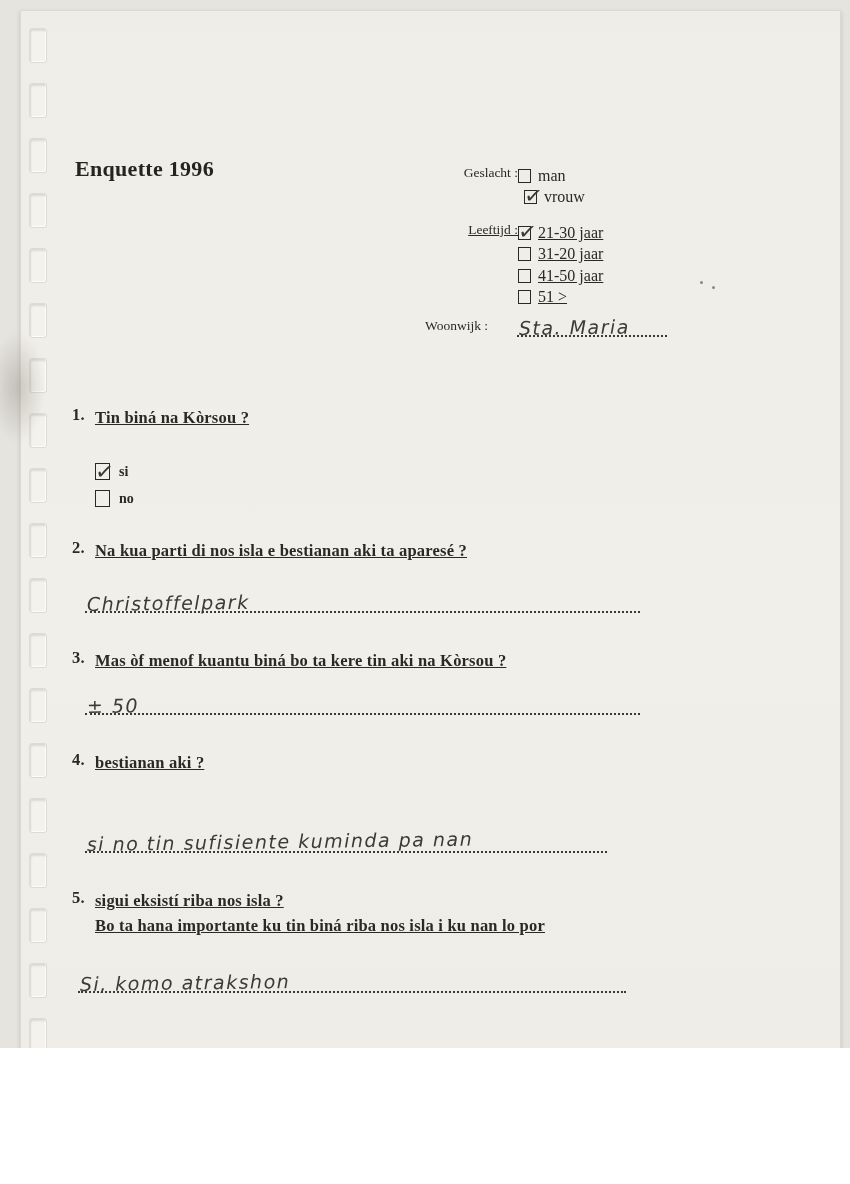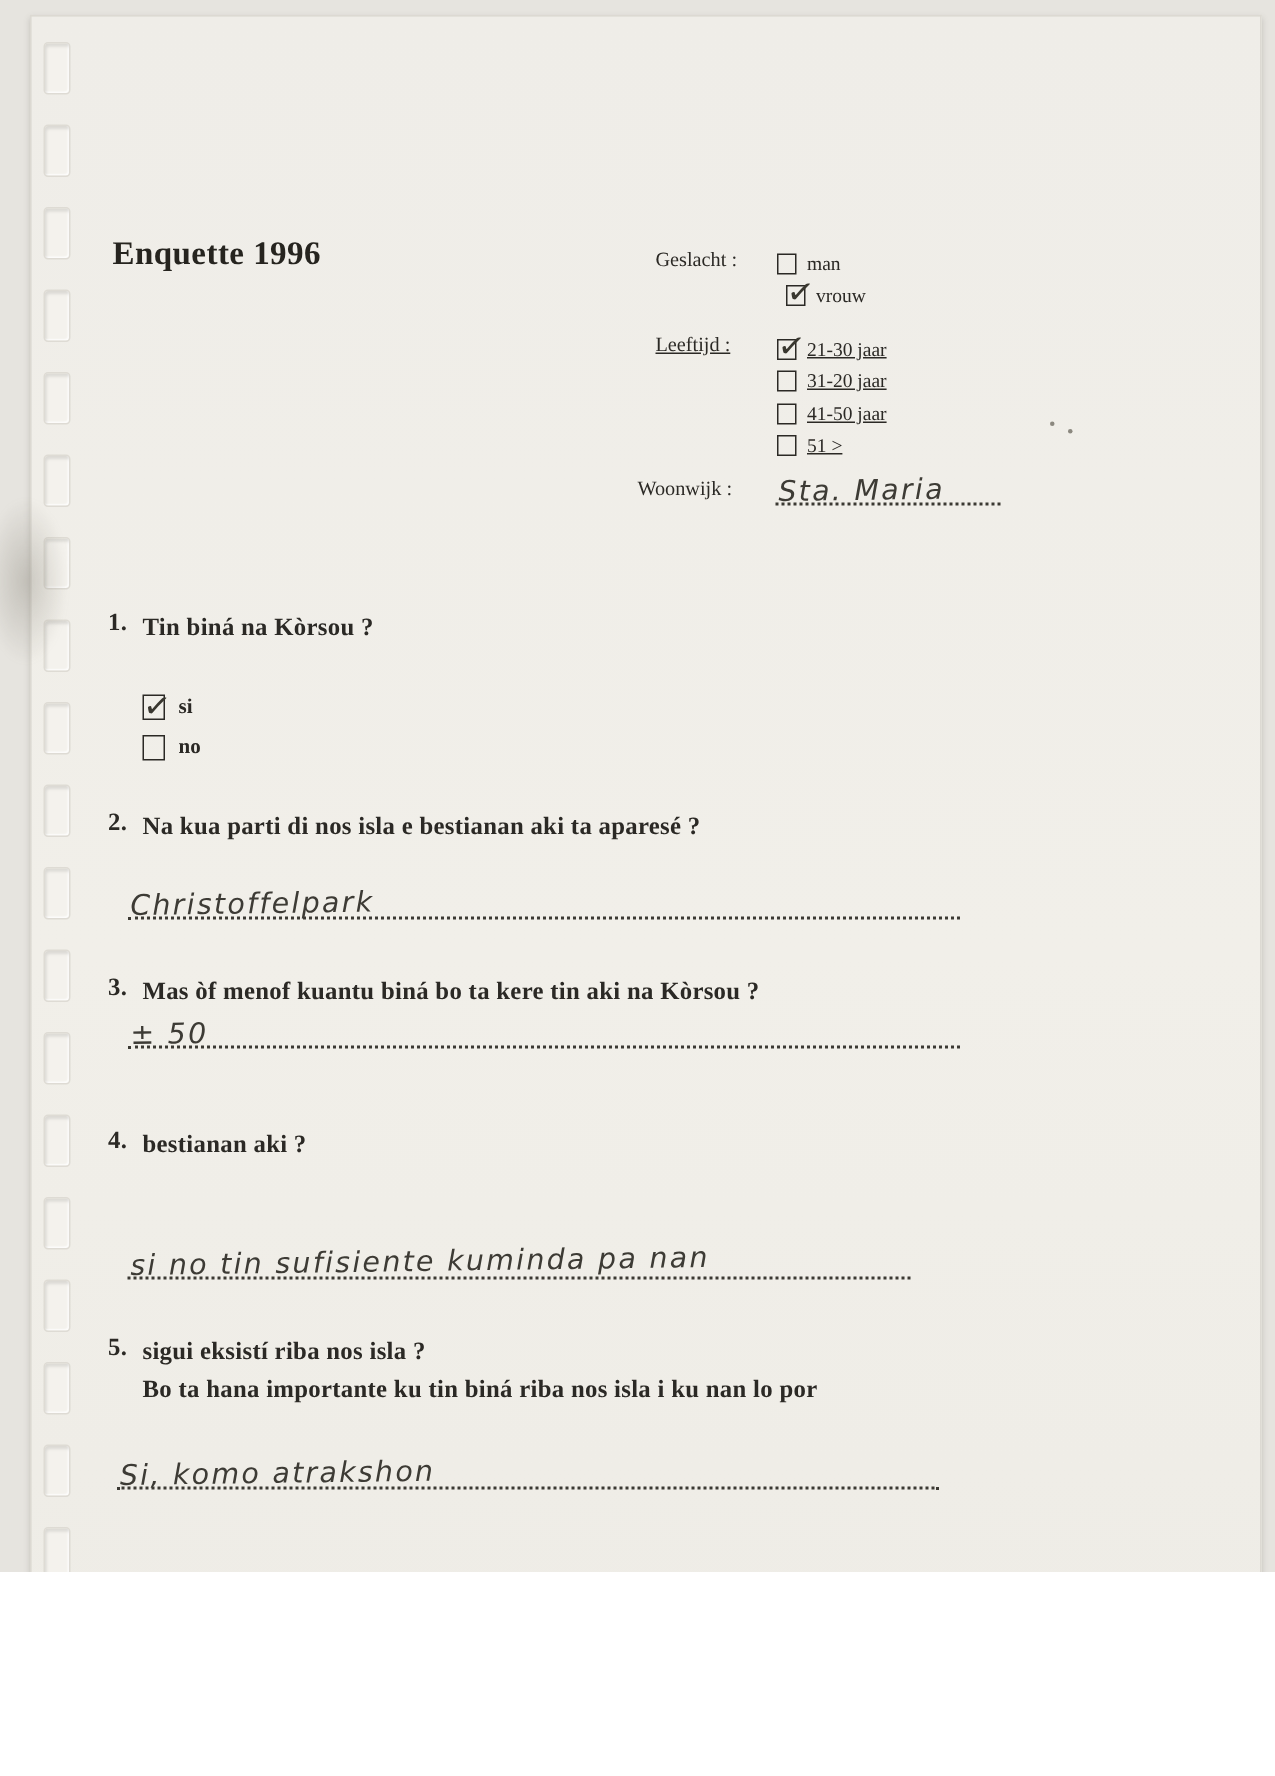--- a/index.html
+++ b/index.html
@@ -28,42 +28,42 @@
     background:radial-gradient(ellipse at 45% 50%, rgba(115,110,98,0.30), rgba(115,110,98,0) 68%);
     filter:blur(2px);
   }
   .speck { position:absolute; width:3px; height:3px; border-radius:50%; background:#8b887f; }
 
   .title {
     position:absolute; left:75px; top:156px;
     font-size:22px; font-weight:bold; letter-spacing:0.3px; color:#26241f;
   }
   .meta-row { position:absolute; display:flex; font-size:13.5px; }
-  .meta-label { width:81px; flex:none; }
+  .meta-label { width:81px; flex:none;text-align:right; }
   .opt-col { display:flex; flex-direction:column; }
   .opt { display:flex; align-items:center; gap:7px; height:21.5px; }
   .opt.shift { margin-left:6px; }
-  .opt-label { font-size:13px; }
+  .opt-label { font-size:16px; }
 
   .cb {
     position:relative; width:11px; height:12px; flex:none;
     border:1.5px solid #2b2925; background:transparent; display:inline-block;
   }
   .cb.checked::after {
     content:"\2713"; position:absolute; left:-2px; bottom:-3px;
     font-family:"DejaVu Sans", sans-serif; font-size:22px; line-height:1;
     color:#39372f; transform:rotate(7deg); transform-origin:left bottom;
   }
   .cb-big { width:13px; height:15px; }
 
   .district-label { position:absolute; left:425px; top:318px; font-size:13.5px; }
 
   .question { position:absolute; display:flex; font-weight:bold; font-size:16.5px; letter-spacing:0.2px; }
   .q-num { width:23px; flex:none; }
-  .q-line { display:block; line-height:25px; }
+  .q-line { display:block; line-height:25px;text-decoration:underline; }
 
   .q-opts { position:absolute; display:flex; flex-direction:column; }
   .q-opt { display:flex; align-items:center; gap:9px; height:27px; }
   .q-opt .opt-label { font-size:14px; font-weight:bold; }
 
   .answer { position:absolute; height:33px; border-bottom:2px dotted #3b3933; }
   .handwriting {
     position:absolute; left:2px; bottom:-4px; white-space:nowrap;
     font-family:"DejaVu Sans", sans-serif; font-style:italic;
     font-size:19px; letter-spacing:1.5px; color:#3d3b35;
@@ -177,21 +177,21 @@
   <div class="answer" style="left:85px; top:578px; width:555px;">
     <span class="handwriting">Christoffelpark</span>
   </div>
 
   <div class="question" style="left:72px; top:648px;">
     <span class="q-num">3.</span>
     <span>
         <span class="q-line">Mas òf menof kuantu biná bo ta kere tin aki na Kòrsou ?</span>
       </span>
   </div>
-  <div class="answer" style="left:85px; top:664px; width:555px;text-decoration:underline;">
+  <div class="answer" style="left:85px; top:680px; width:555px;text-decoration:underline;">
     <span class="handwriting">± 50</span>
   </div>
 
   <div class="question" style="left:72px; top:750px;">
     <span class="q-num">4.</span>
     <span>
       <span class="q-line">bestianan aki ?</span>
     </span>
   </div>
   <div class="answer" style="left:85px; top:818px; width:522px;">

